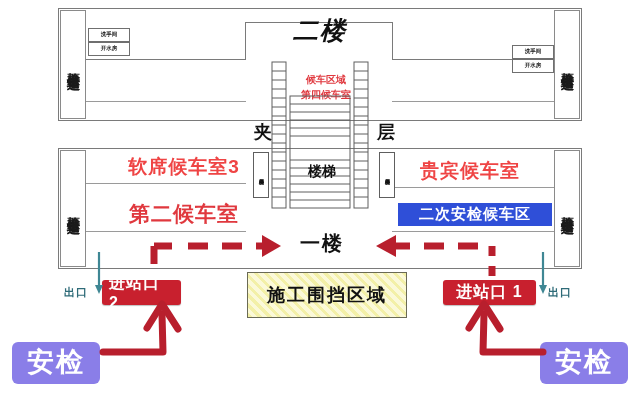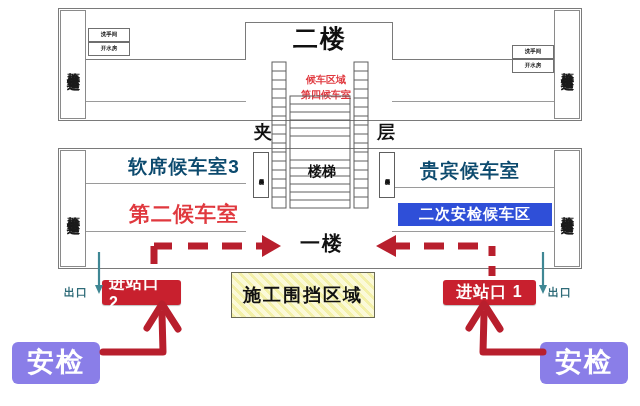--- a/index.html
+++ b/index.html
@@ -30,21 +30,21 @@
     writing-mode:vertical-rl;
     text-orientation:upright;
     font-size:5px;font-weight:700;color:#111;
     display:flex;align-items:center;justify-content:center;
     line-height:1;
   }
 
   .ctr{display:flex;align-items:center;justify-content:center;}
 
   .red-room{color:#e0383e;font-weight:700;}
-  .blk-room{color:#0c4a6e;font-weight:700;}
+  .blk-room{color:#ef4444;font-weight:700;}
 
   .tiny-lbl{
     font-size:5.5px;font-weight:700;color:#111;
     display:flex;align-items:center;justify-content:center;
     border:1px solid #6f6f6f;background:#fff;line-height:1;
   }
 
   
   .floor-lbl{font-size:25px;font-weight:700;color:#111;letter-spacing:2px;}
   .floor-lbl.small{font-size:18px;}
@@ -102,21 +102,21 @@
   <div class="abs thin" style="left:554px;top:10px;width:26px;height:109px;">
     <div class="vtext" style="width:100%;height:100%;font-size:13px;">检票进站通道</div>
   </div>
 
   <div class="abs" style="left:86px;top:59px;width:160px;height:1px;background:#7a7a7a;"></div>
   <div class="abs" style="left:245px;top:22px;width:1px;height:38px;background:#7a7a7a;"></div>
   <div class="abs" style="left:245px;top:22px;width:148px;height:1px;background:#7a7a7a;"></div>
   <div class="abs" style="left:392px;top:22px;width:1px;height:38px;background:#7a7a7a;"></div>
   <div class="abs" style="left:392px;top:59px;width:162px;height:1px;background:#7a7a7a;"></div>
 
-  <div class="abs ctr floor-lbl" style="left:278px;top:20px;width:84px;height:36px;">二楼</div>
+  <div class="abs ctr floor-lbl" style="left:278px;top:12px;width:84px;height:36px;font-style:italic;">二楼</div>
 
   <div class="abs tiny-lbl" style="left:88px;top:28px;width:42px;height:14px;">洗手间</div>
   <div class="abs tiny-lbl" style="left:88px;top:42px;width:42px;height:14px;">开水房</div>
 
   <div class="abs tiny-lbl" style="left:512px;top:45px;width:42px;height:14px;">洗手间</div>
   <div class="abs tiny-lbl" style="left:512px;top:59px;width:42px;height:14px;">开水房</div>
 
   <div class="abs" style="left:86px;top:101px;width:160px;height:1px;background:#9a9a9a;"></div>
 
   <div class="abs" style="left:392px;top:101px;width:162px;height:1px;background:#9a9a9a;"></div>
@@ -235,21 +235,21 @@
     <g stroke="#b81f2d" stroke-width="7" fill="none" stroke-linecap="butt">
       <line x1="24" y1="14" x2="40" y2="14"></line>
       <line x1="54" y1="14" x2="74" y2="14"></line>
       <line x1="88" y1="14" x2="108" y2="14"></line>
       <line x1="122" y1="14" x2="122" y2="24"></line>
       <line x1="122" y1="34" x2="122" y2="44"></line>
     </g>
     <path d="M26 3 L6 14 L26 25 Z" fill="#b81f2d"></path>
   </svg>
 
-  <div class="abs constr" style="left:231px;top:272px;width:144px;height:46px;">施工围挡区域</div>
+  <div class="abs constr" style="left:247px;top:272px;width:160px;height:46px;">施工围挡区域</div>
 
   <div class="abs red-chip" style="left:102px;top:280px;width:79px;height:25px;">进站口 2</div>
 
   <div class="abs red-chip" style="left:443px;top:280px;width:93px;height:25px;">进站口 1</div>
 
   <div class="abs purple-chip" style="left:12px;top:342px;width:88px;height:42px;">安检</div>
 
   <div class="abs purple-chip" style="left:540px;top:342px;width:88px;height:42px;">安检</div>
 
   <svg class="abs" style="left:95px;top:296px;width:115px;height:62px;" width="115" height="62">

